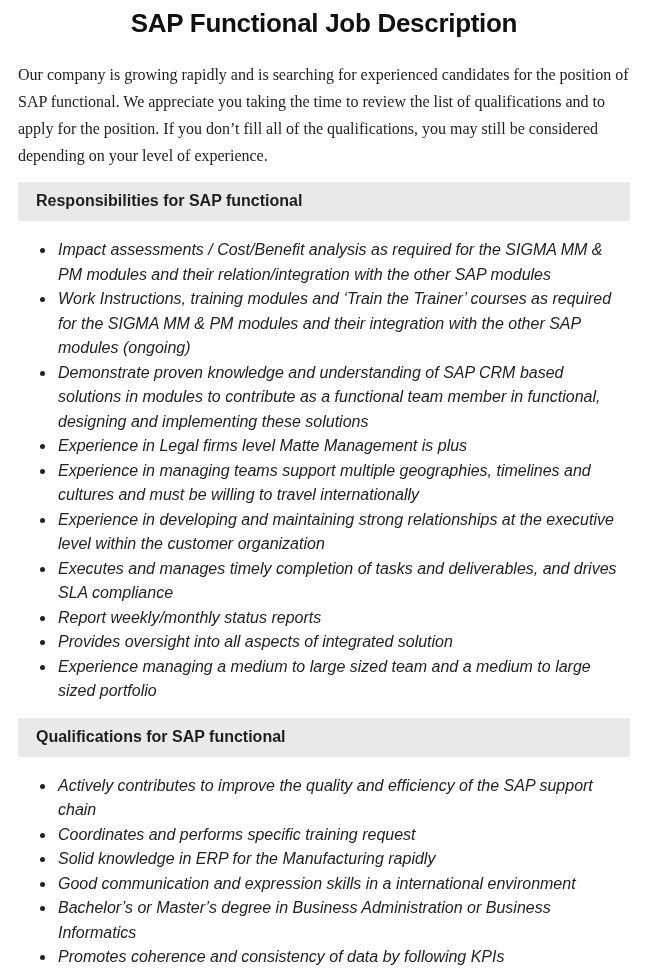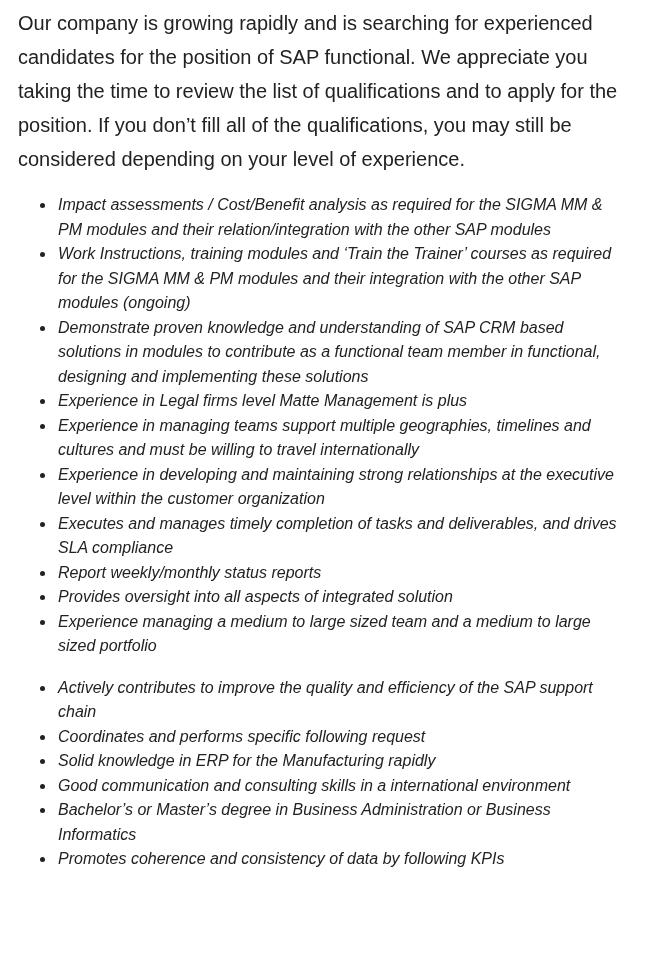--- a/index.html
+++ b/index.html
@@ -16,23 +16,24 @@
   }
   .doc-title {
     font-size: 26px;
     font-weight: bold;
     text-align: center;
     color: #111111;
     letter-spacing: -0.3px;
     margin: 2px 0 22px 0;
   }
   .intro {
-    font-size: 20px;
-    line-height: 34px;
+    font-size: 16px;
+    line-height: 27px;
     margin: 0 0 13px 0;
+    font-family: Liberation Serif, serif;
   }
   .section-heading {
     background: #e9e9e9;
     font-size: 16px;
     font-weight: bold;
     color: #1d1d1d;
     padding: 10px 18px 11px 18px;
   }
   .bullet-list {
     list-style: disc;
@@ -44,42 +45,45 @@
   .bullet-list li {
     padding-left: 2px;
     font-style: italic;
   }
 </style>
 </head>
 <body>
 
 <div class="doc">
 
+  <h1 class="doc-title">SAP Functional Job Description</h1>
 
   <p class="intro">Our company is growing rapidly and is searching for experienced candidates for the position of SAP functional. We appreciate you taking the time to review the list of qualifications and to apply for the position. If you don’t fill all of the qualifications, you may still be considered depending on your level of experience.</p>
 
   <section>
+    <div class="section-heading">Responsibilities for SAP functional</div>
     <ul class="bullet-list">
         <li>Impact assessments / Cost/Benefit analysis as required for the SIGMA MM &amp; PM modules and their relation/integration with the other SAP modules</li>
         <li>Work Instructions, training modules and ‘Train the Trainer’ courses as required for the SIGMA MM &amp; PM modules and their integration with the other SAP modules (ongoing)</li>
         <li>Demonstrate proven knowledge and understanding of SAP CRM based solutions in modules to contribute as a functional team member in functional, designing and implementing these solutions</li>
         <li>Experience in Legal firms level Matte Management is plus</li>
         <li>Experience in managing teams support multiple geographies, timelines and cultures and must be willing to travel internationally</li>
         <li>Experience in developing and maintaining strong relationships at the executive level within the customer organization</li>
         <li>Executes and manages timely completion of tasks and deliverables, and drives SLA compliance</li>
         <li>Report weekly/monthly status reports</li>
         <li>Provides oversight into all aspects of integrated solution</li>
         <li>Experience managing a medium to large sized team and a medium to large sized portfolio</li>
       </ul>
   </section>
 
   <section>
+    <div class="section-heading">Qualifications for SAP functional</div>
     <ul class="bullet-list">
         <li>Actively contributes to improve the quality and efficiency of the SAP support chain</li>
-        <li>Coordinates and performs specific following request</li>
+        <li>Coordinates and performs specific training request</li>
         <li>Solid knowledge in ERP for the Manufacturing rapidly</li>
-        <li>Good communication and consulting skills in a international environment</li>
+        <li>Good communication and expression skills in a international environment</li>
         <li>Bachelor’s or Master’s degree in Business Administration or Business Informatics</li>
         <li>Promotes coherence and consistency of data by following KPIs</li>
       </ul>
   </section>
 
 </div>
 
 </body></html>

